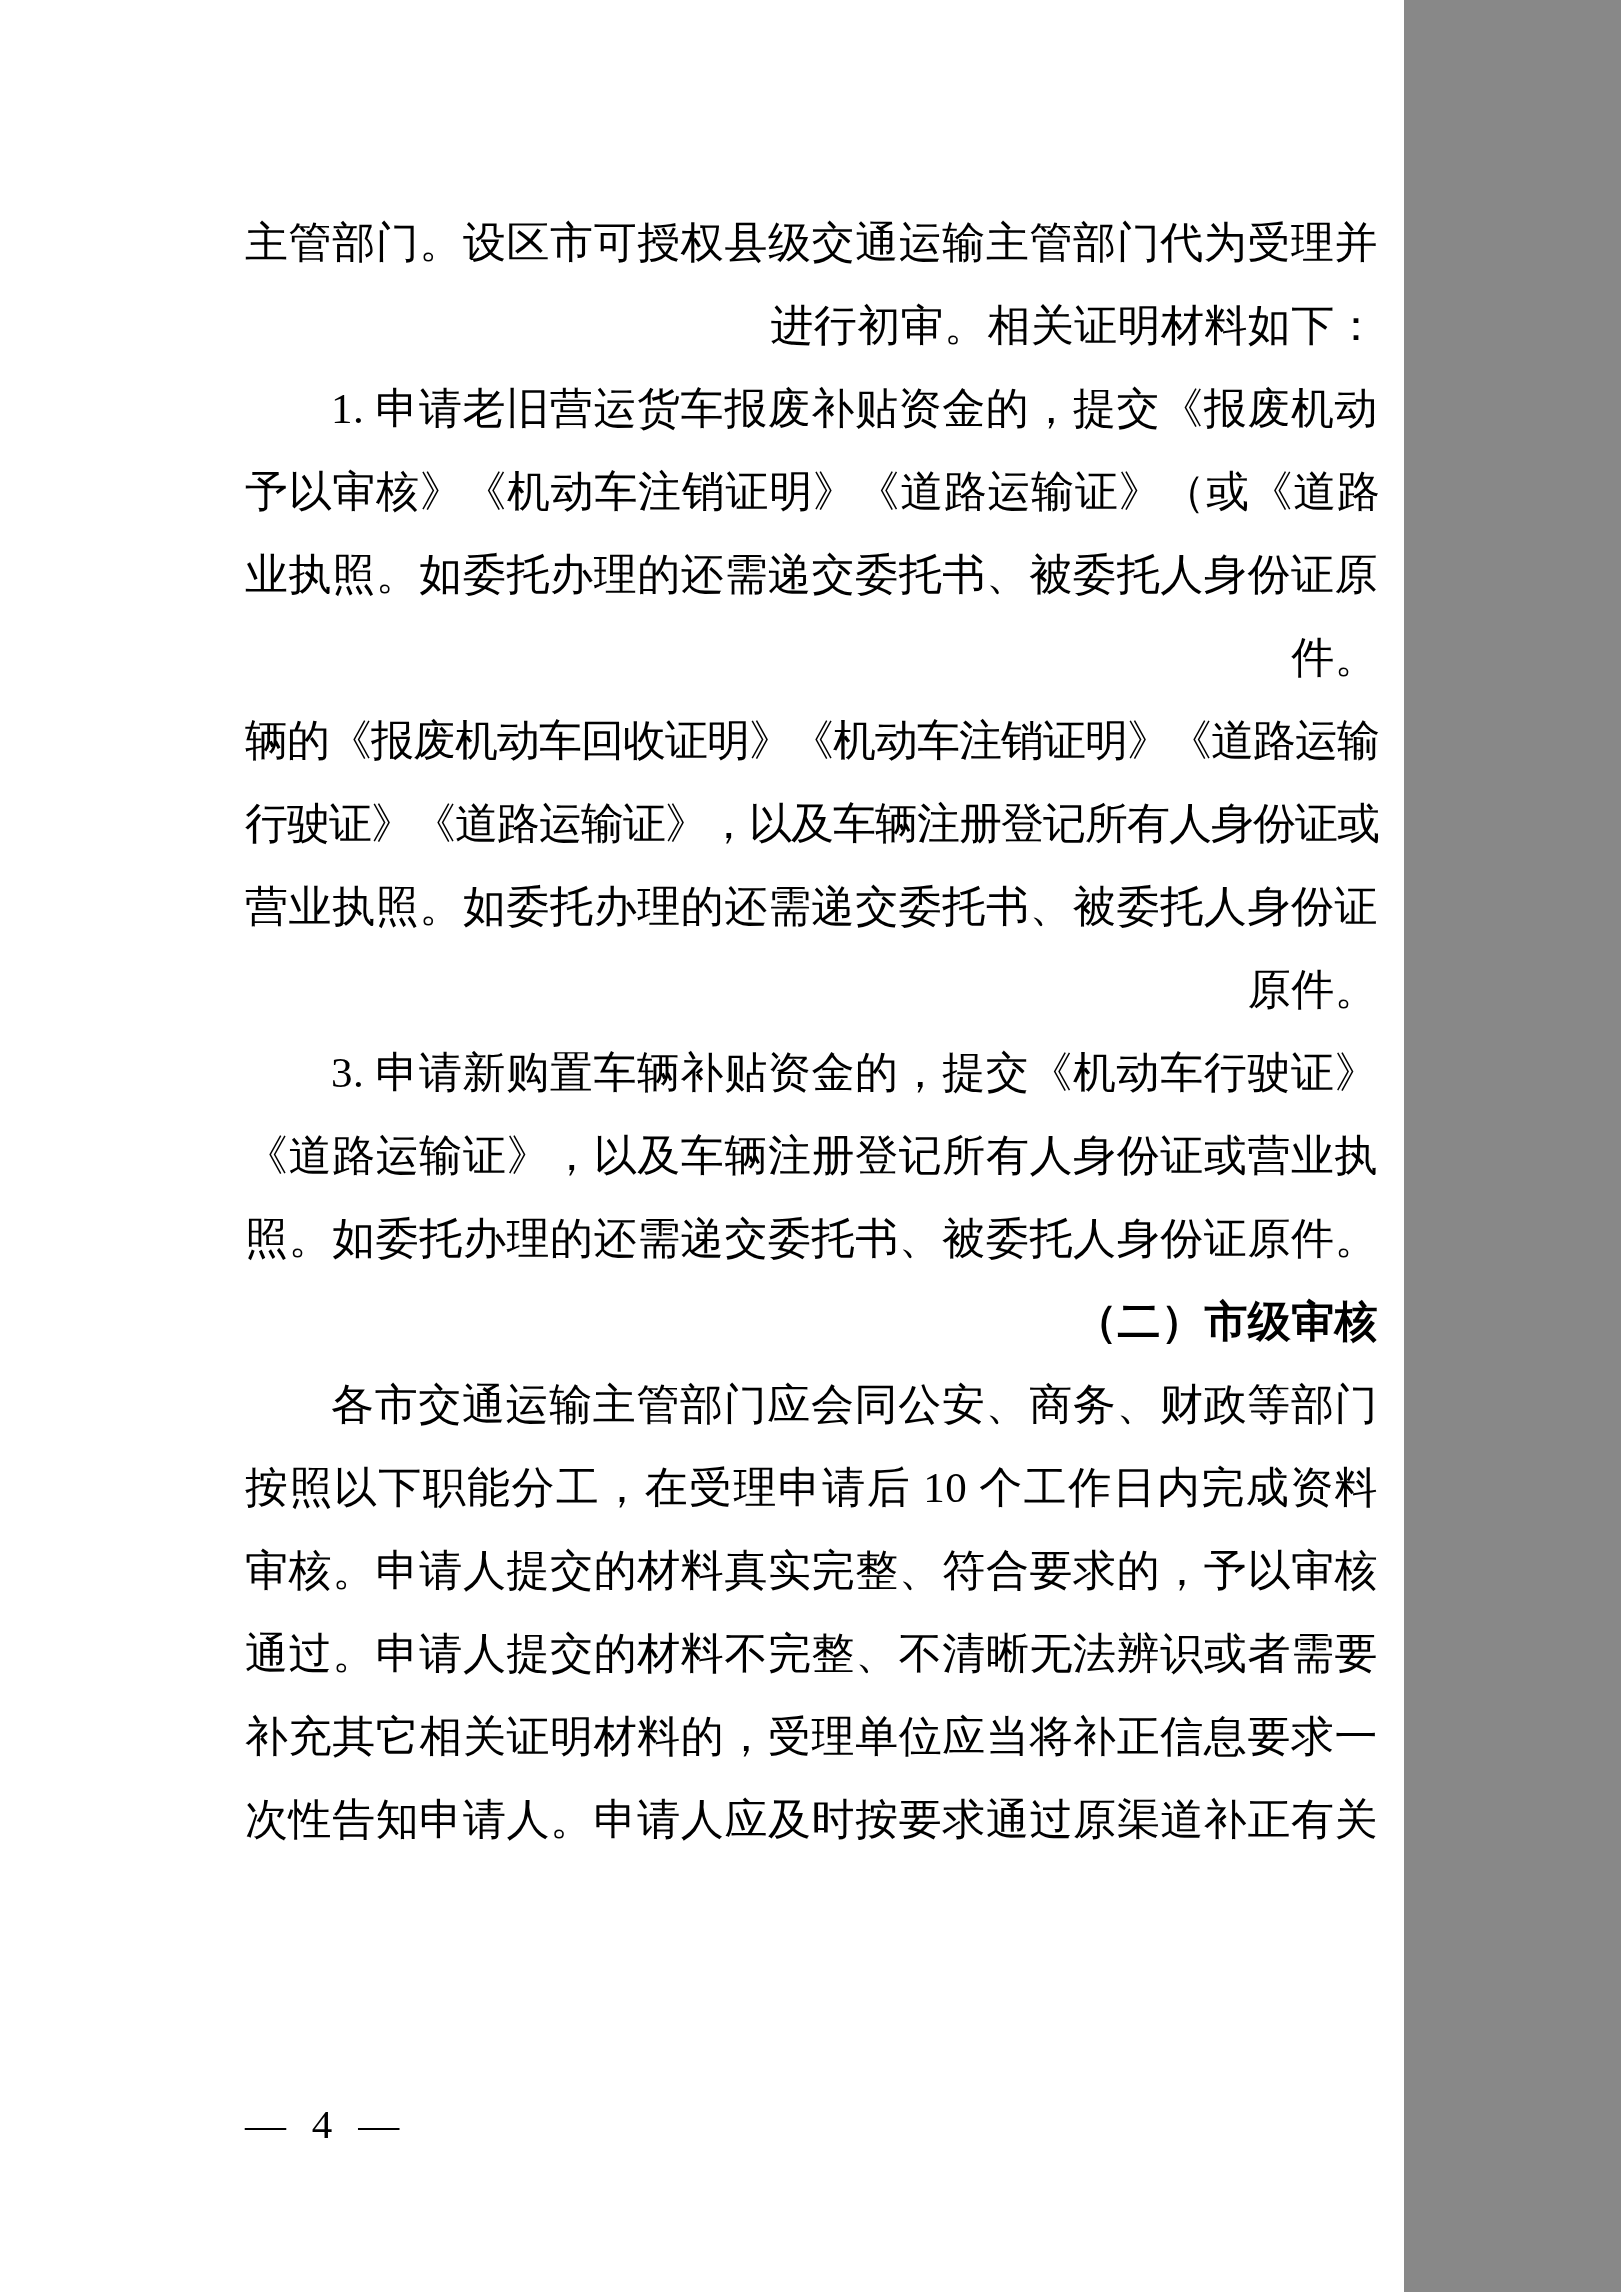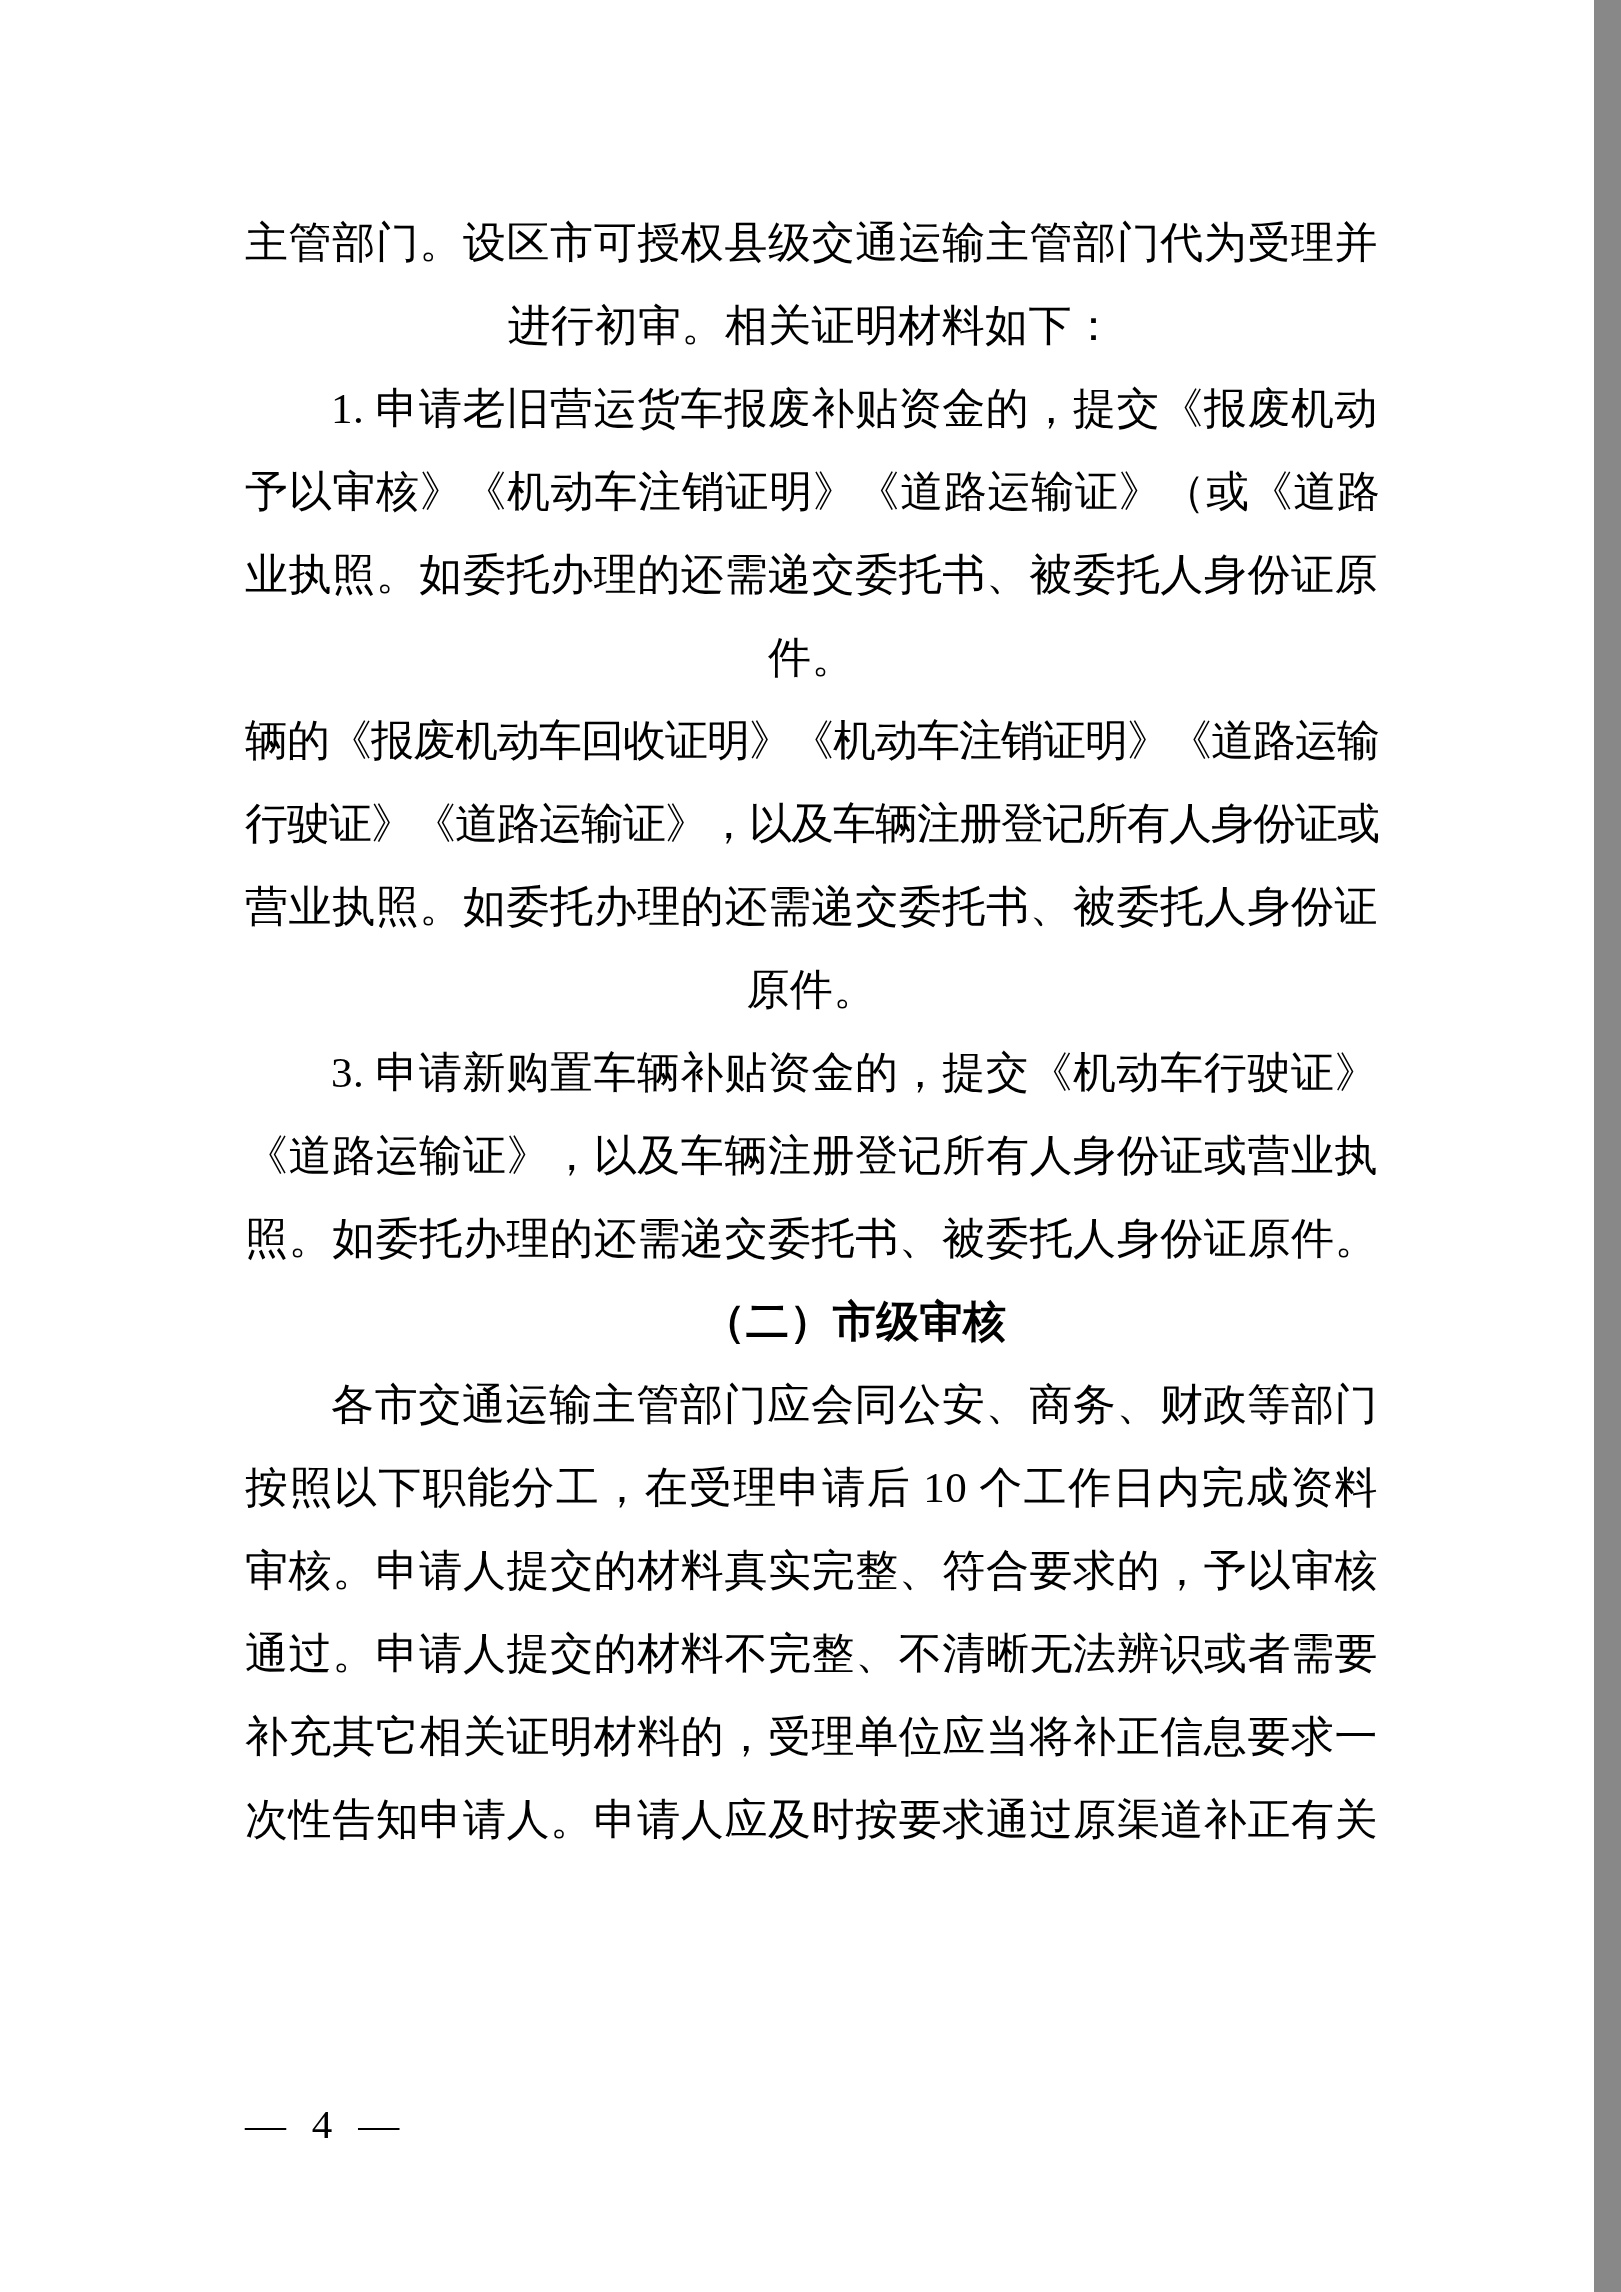--- a/index.html
+++ b/index.html
@@ -2,39 +2,39 @@
 <html><head>
 <meta charset="utf-8">
 <style>
   html, body {
     margin: 0;
     padding: 0;
     background: #888;
   }
   .page {
     position: relative;
-    width: 1594px;
+    width: 1404px;
     height: 2293px;
     background: #ffffff;
     color: #000000;
     font-family: "Liberation Serif", "DejaVu Serif", serif;
     overflow: hidden;
   }
   .textblock {
     position: absolute;
     left: 245px;
     top: 201px;
     width: 1133px;
   }
   .line {
     height: 83px;
     line-height: 83px;
     font-size: 43px;
     letter-spacing: 0.4px;
-    text-align: center;
+    text-align: right;
     white-space: normal;
     overflow: visible;
   }
   .justify {
     text-align: justify;
     text-align-last: justify;
   }
   .indent {
     padding-left: 86px;
   }

